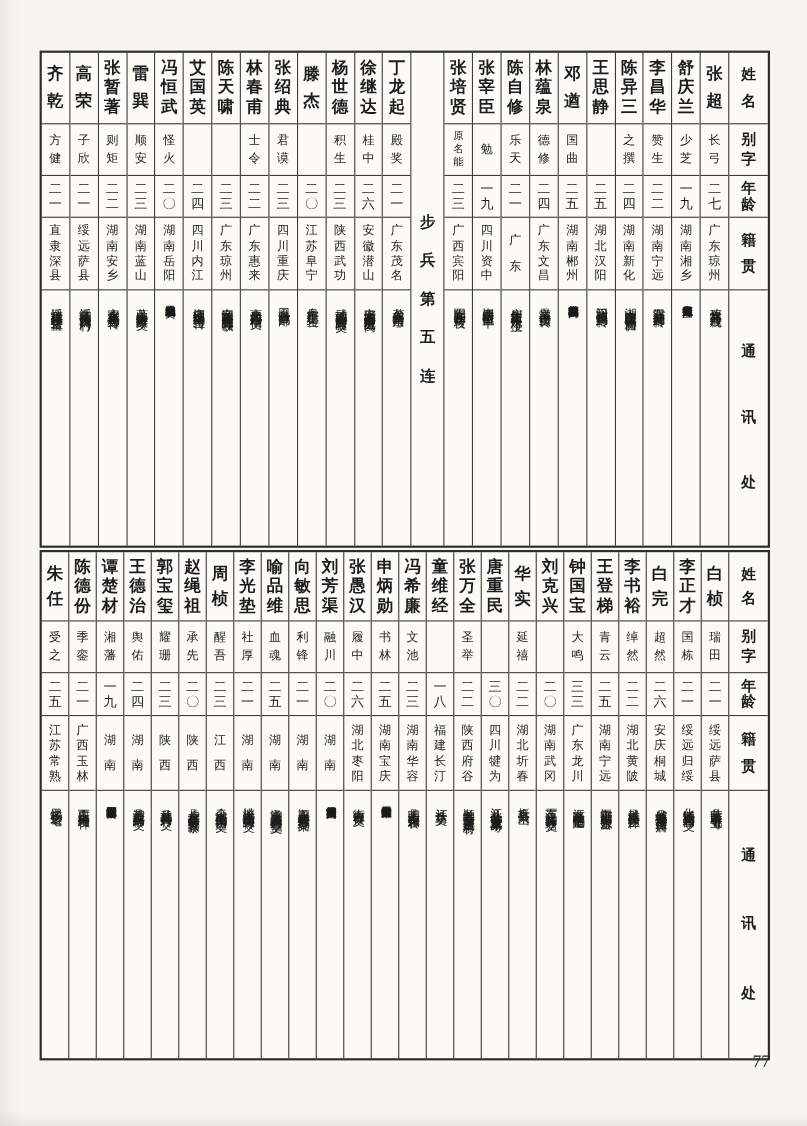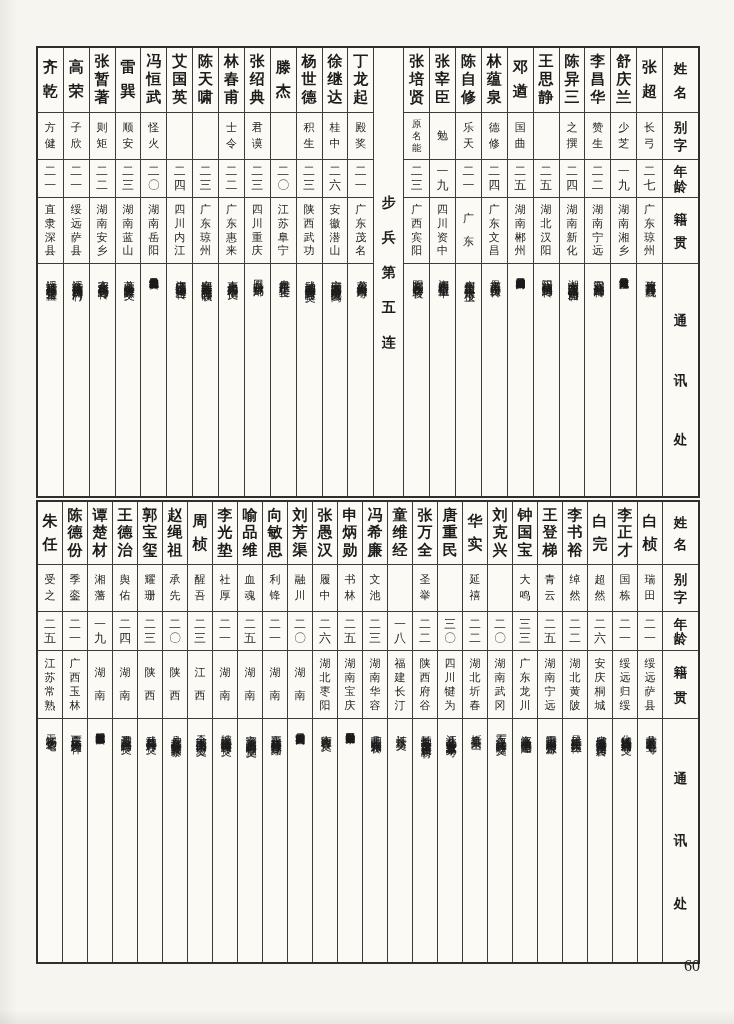--- a/index.html
+++ b/index.html
@@ -1228,14 +1228,14 @@
           <span>江</span>
           <span>苏</span>
           <span>常</span>
           <span>熟</span>
         </div>
         <div class="cell cell-contact">
           <div class="vtext">无锡杨合老宅</div>
         </div>
       </div>
     </section>
-  <div class="pagenum">60</div>
+  <div class="pagenum">77</div>
 </div>
 
 </body></html>

